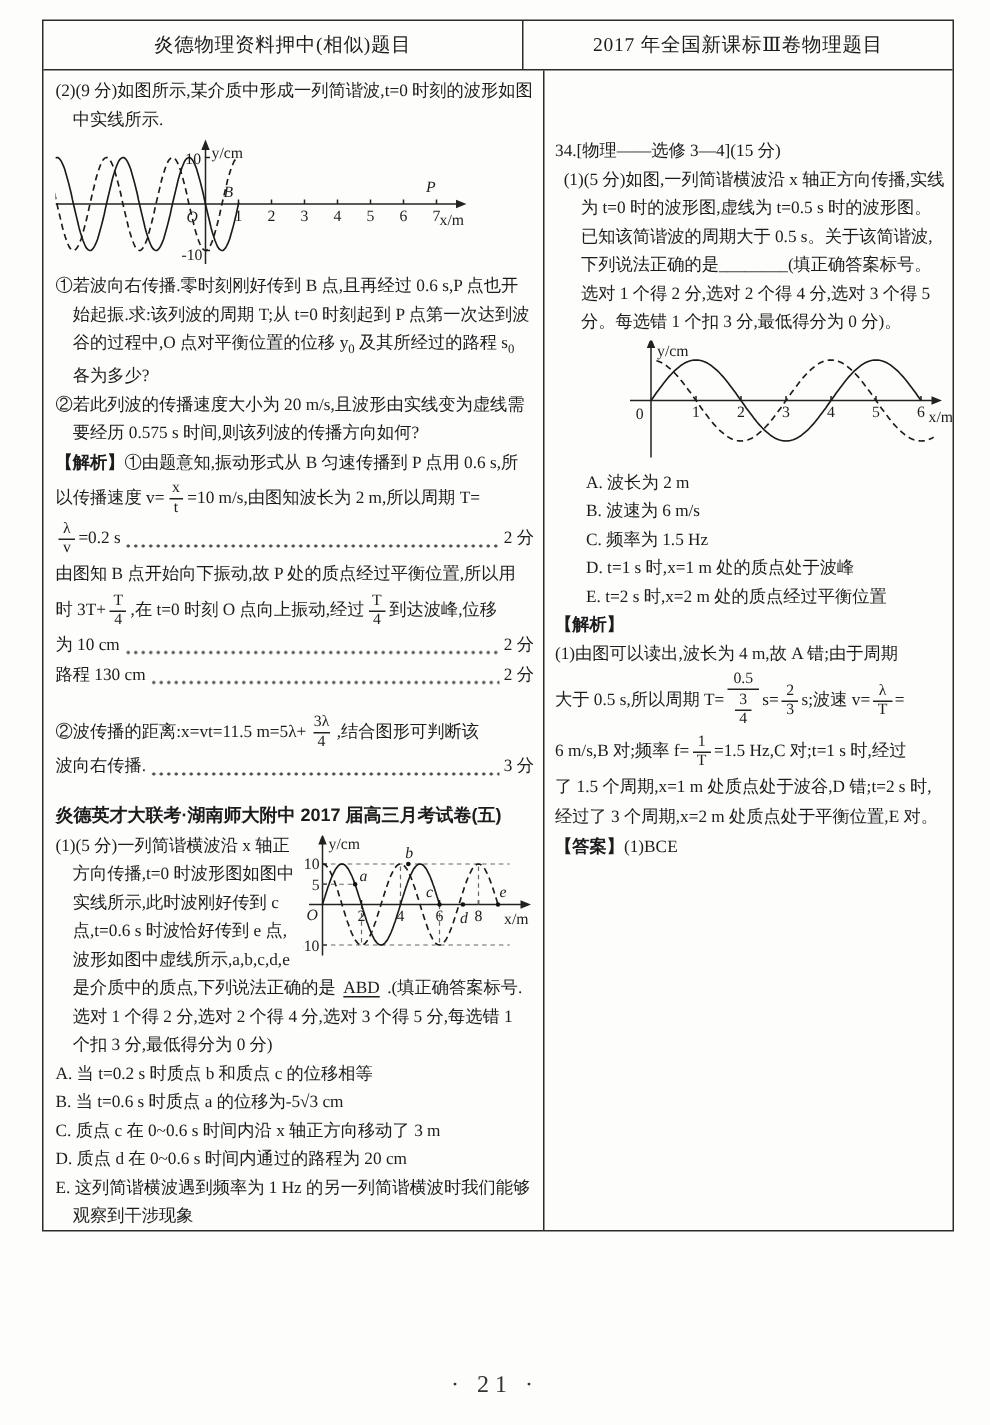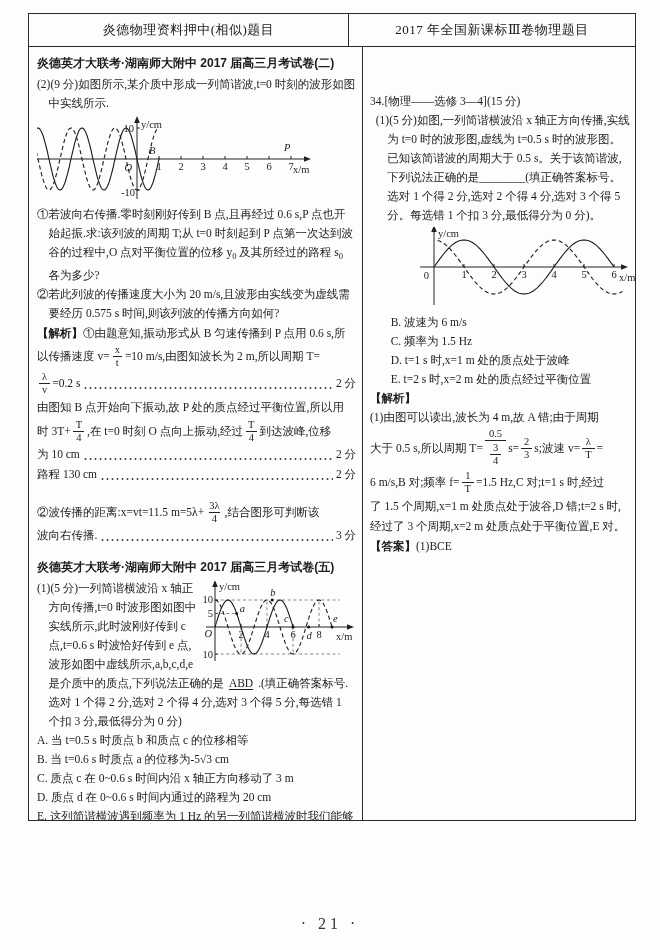--- a/index.html
+++ b/index.html
@@ -53,21 +53,20 @@
 
 <div class="page">
   <div class="sheet">
     <div class="thead">
       <div class="th th-left">炎德物理资料押中(相似)题目</div>
       <div class="th th-right">2017 年全国新课标Ⅲ卷物理题目</div>
     </div>
     <div class="tbody">
 
       <div class="col-left">
-        <div class="bold-title">炎德英才大联考·湖南师大附中 2017 届高三月考试卷(二)</div>
         <p class="hang1">(2)(9 分)如图所示,某介质中形成一列简谐波,t=0 时刻的波形如图中实线所示.</p>
         <div class="fig1box">
           <svg class="fig" viewBox="0 0 300 88" style="width: 300px; height: 88px;">
               <line x1="0" y1="44" x2="268" y2="44" stroke="#222" stroke-width="1"></line>
               <path d="M274 44 l-7 -2.8 l0 5.6 Z" fill="#222"></path>
               <line x1="100" y1="7" x2="100" y2="84" stroke="#222" stroke-width="1"></line>
               <path d="M100 1 l-2.8 7 l5.6 0 Z" fill="#222"></path>
               <line x1="122" y1="44" x2="122" y2="41" stroke="#222" stroke-width="1"></line>
               <text x="122" y="55" text-anchor="middle" class="ft">1</text>
               <line x1="144" y1="44" x2="144" y2="41" stroke="#222" stroke-width="1"></line>
@@ -192,21 +191,21 @@
                 <text x="17" y="9" class="ft">y/cm</text>
                 <text x="11" y="22" class="ft" text-anchor="end">10</text>
                 <text x="11" y="36" class="ft" text-anchor="end">5</text>
                 <text x="11" y="77" class="ft" text-anchor="end">-10</text>
                 <text x="10" y="56" class="ft it" text-anchor="end">O</text>
                 <text x="134" y="59" class="ft">x/m</text>
               </svg>
           </div>
           <p class="hang1">(1)(5 分)一列简谐横波沿 x 轴正方向传播,t=0 时波形图如图中实线所示,此时波刚好传到 c 点,t=0.6 s 时波恰好传到 e 点,波形如图中虚线所示,a,b,c,d,e 是介质中的质点,下列说法正确的是<span class="ul">ABD</span>.(填正确答案标号.选对 1 个得 2 分,选对 2 个得 4 分,选对 3 个得 5 分,每选错 1 个扣 3 分,最低得分为 0 分)</p>
         </div>
-        <p class="hang1">A. 当 t=0.5 s 时质点 b 和质点 c 的位移相等</p>
+        <p class="hang1">A. 当 t=0.2 s 时质点 b 和质点 c 的位移相等</p>
         <p class="hang1">B. 当 t=0.6 s 时质点 a 的位移为-5√3 cm</p>
         <p class="hang1">C. 质点 c 在 0~0.6 s 时间内沿 x 轴正方向移动了 3 m</p>
         <p class="hang1">D. 质点 d 在 0~0.6 s 时间内通过的路程为 20 cm</p>
         <p class="hang1">E. 这列简谐横波遇到频率为 1 Hz 的另一列简谐横波时我们能够观察到干涉现象</p>
       </div>
 
       <div class="col-right">
         <p>34.[物理——选修 3—4](15 分)</p>
         <p class="hang1 ml1">(1)(5 分)如图,一列简谐横波沿 x 轴正方向传播,实线为 t=0 时的波形图,虚线为 t=0.5 s 时的波形图。已知该简谐波的周期大于 0.5 s。关于该简谐波,下列说法正确的是________(填正确答案标号。选对 1 个得 2 分,选对 2 个得 4 分,选对 3 个得 5 分。每选错 1 个扣 3 分,最低得分为 0 分)。</p>
         <div class="fig3box">
@@ -227,20 +226,21 @@
               <text x="164" y="51" text-anchor="middle" class="ft">5</text>
               <line x1="194" y1="40" x2="194" y2="37" stroke="#222" stroke-width="1"></line>
               <text x="194" y="51" text-anchor="middle" class="ft">6</text>
               <path d="M14.0 40.0 L15.2 38.3 L16.4 36.6 L17.6 34.9 L18.8 33.3 L20.0 31.7 L21.2 30.1 L22.4 28.5 L23.6 27.0 L24.8 25.5 L26.0 24.1 L27.2 22.8 L28.4 21.5 L29.6 20.3 L30.8 19.2 L32.0 18.2 L33.2 17.2 L34.4 16.3 L35.6 15.6 L36.8 14.9 L38.0 14.3 L39.2 13.8 L40.4 13.5 L41.6 13.2 L42.8 13.1 L44.0 13.0 L45.2 13.1 L46.4 13.2 L47.6 13.5 L48.8 13.8 L50.0 14.3 L51.2 14.9 L52.4 15.6 L53.6 16.3 L54.8 17.2 L56.0 18.2 L57.2 19.2 L58.4 20.3 L59.6 21.5 L60.8 22.8 L62.0 24.1 L63.2 25.5 L64.4 27.0 L65.6 28.5 L66.8 30.1 L68.0 31.7 L69.2 33.3 L70.4 34.9 L71.6 36.6 L72.8 38.3 L74.0 40.0 L75.2 41.7 L76.4 43.4 L77.6 45.1 L78.8 46.7 L80.0 48.3 L81.2 49.9 L82.4 51.5 L83.6 53.0 L84.8 54.5 L86.0 55.9 L87.2 57.2 L88.4 58.5 L89.6 59.7 L90.8 60.8 L92.0 61.8 L93.2 62.8 L94.4 63.7 L95.6 64.4 L96.8 65.1 L98.0 65.7 L99.2 66.2 L100.4 66.5 L101.6 66.8 L102.8 66.9 L104.0 67.0 L105.2 66.9 L106.4 66.8 L107.6 66.5 L108.8 66.2 L110.0 65.7 L111.2 65.1 L112.4 64.4 L113.6 63.7 L114.8 62.8 L116.0 61.8 L117.2 60.8 L118.4 59.7 L119.6 58.5 L120.8 57.2 L122.0 55.9 L123.2 54.5 L124.4 53.0 L125.6 51.5 L126.8 49.9 L128.0 48.3 L129.2 46.7 L130.4 45.1 L131.6 43.4 L132.8 41.7 L134.0 40.0 L135.2 38.3 L136.4 36.6 L137.6 34.9 L138.8 33.3 L140.0 31.7 L141.2 30.1 L142.4 28.5 L143.6 27.0 L144.8 25.5 L146.0 24.1 L147.2 22.8 L148.4 21.5 L149.6 20.3 L150.8 19.2 L152.0 18.2 L153.2 17.2 L154.4 16.3 L155.6 15.6 L156.8 14.9 L158.0 14.3 L159.2 13.8 L160.4 13.5 L161.6 13.2 L162.8 13.1 L164.0 13.0 L165.2 13.1 L166.4 13.2 L167.6 13.5 L168.8 13.8 L170.0 14.3 L171.2 14.9 L172.4 15.6 L173.6 16.3 L174.8 17.2 L176.0 18.2 L177.2 19.2 L178.4 20.3 L179.6 21.5 L180.8 22.8 L182.0 24.1 L183.2 25.5 L184.4 27.0 L185.6 28.5 L186.8 30.1 L188.0 31.7 L189.2 33.3 L190.4 34.9 L191.6 36.6 L192.8 38.3 L194.0 40.0 " fill="none" stroke="#1b1b1b" stroke-width="1.1"></path>
               <path d="M17.6 13.5 L18.8 13.8 L20.0 14.3 L21.2 14.9 L22.4 15.6 L23.6 16.3 L24.8 17.2 L26.0 18.2 L27.2 19.2 L28.4 20.3 L29.6 21.5 L30.8 22.8 L32.0 24.1 L33.2 25.5 L34.4 27.0 L35.6 28.5 L36.8 30.1 L38.0 31.7 L39.2 33.3 L40.4 34.9 L41.6 36.6 L42.8 38.3 L44.0 40.0 L45.2 41.7 L46.4 43.4 L47.6 45.1 L48.8 46.7 L50.0 48.3 L51.2 49.9 L52.4 51.5 L53.6 53.0 L54.8 54.5 L56.0 55.9 L57.2 57.2 L58.4 58.5 L59.6 59.7 L60.8 60.8 L62.0 61.8 L63.2 62.8 L64.4 63.7 L65.6 64.4 L66.8 65.1 L68.0 65.7 L69.2 66.2 L70.4 66.5 L71.6 66.8 L72.8 66.9 L74.0 67.0 L75.2 66.9 L76.4 66.8 L77.6 66.5 L78.8 66.2 L80.0 65.7 L81.2 65.1 L82.4 64.4 L83.6 63.7 L84.8 62.8 L86.0 61.8 L87.2 60.8 L88.4 59.7 L89.6 58.5 L90.8 57.2 L92.0 55.9 L93.2 54.5 L94.4 53.0 L95.6 51.5 L96.8 49.9 L98.0 48.3 L99.2 46.7 L100.4 45.1 L101.6 43.4 L102.8 41.7 L104.0 40.0 L105.2 38.3 L106.4 36.6 L107.6 34.9 L108.8 33.3 L110.0 31.7 L111.2 30.1 L112.4 28.5 L113.6 27.0 L114.8 25.5 L116.0 24.1 L117.2 22.8 L118.4 21.5 L119.6 20.3 L120.8 19.2 L122.0 18.2 L123.2 17.2 L124.4 16.3 L125.6 15.6 L126.8 14.9 L128.0 14.3 L129.2 13.8 L130.4 13.5 L131.6 13.2 L132.8 13.1 L134.0 13.0 L135.2 13.1 L136.4 13.2 L137.6 13.5 L138.8 13.8 L140.0 14.3 L141.2 14.9 L142.4 15.6 L143.6 16.3 L144.8 17.2 L146.0 18.2 L147.2 19.2 L148.4 20.3 L149.6 21.5 L150.8 22.8 L152.0 24.1 L153.2 25.5 L154.4 27.0 L155.6 28.5 L156.8 30.1 L158.0 31.7 L159.2 33.3 L160.4 34.9 L161.6 36.6 L162.8 38.3 L164.0 40.0 L165.2 41.7 L166.4 43.4 L167.6 45.1 L168.8 46.7 L170.0 48.3 L171.2 49.9 L172.4 51.5 L173.6 53.0 L174.8 54.5 L176.0 55.9 L177.2 57.2 L178.4 58.5 L179.6 59.7 L180.8 60.8 L182.0 61.8 L183.2 62.8 L184.4 63.7 L185.6 64.4 L186.8 65.1 L188.0 65.7 L189.2 66.2 L190.4 66.5 L191.6 66.8 L192.8 66.9 L194.0 67.0 L195.2 66.9 L196.4 66.8 L197.6 66.5 L198.8 66.2 L200.0 65.7 L201.2 65.1 L202.4 64.4 " fill="none" stroke="#1b1b1b" stroke-width="1.1" stroke-dasharray="4.2 2.8"></path>
               <text x="18" y="10" class="ft">y/cm</text>
               <text x="9" y="52" class="ft" text-anchor="end">0</text>
               <text x="199" y="54" class="ft">x/m</text>
             </svg>
         </div>
+        <p class="opt2">A. 波长为 2 m</p>
         <p class="opt2">B. 波速为 6 m/s</p>
         <p class="opt2">C. 频率为 1.5 Hz</p>
         <p class="opt2">D. t=1 s 时,x=1 m 处的质点处于波峰</p>
         <p class="opt2">E. t=2 s 时,x=2 m 处的质点经过平衡位置</p>
         <div class="mline">
             <span class="mtext"><b>【解析】</b>(1)由图可以读出,波长为 4 m,故 A 错;由于周期</span>
           </div>
         <div class="mline">
             <span class="mtext">大于 0.5 s,所以周期 T=<span class="frac">
                 <span class="fn">0.5</span>

